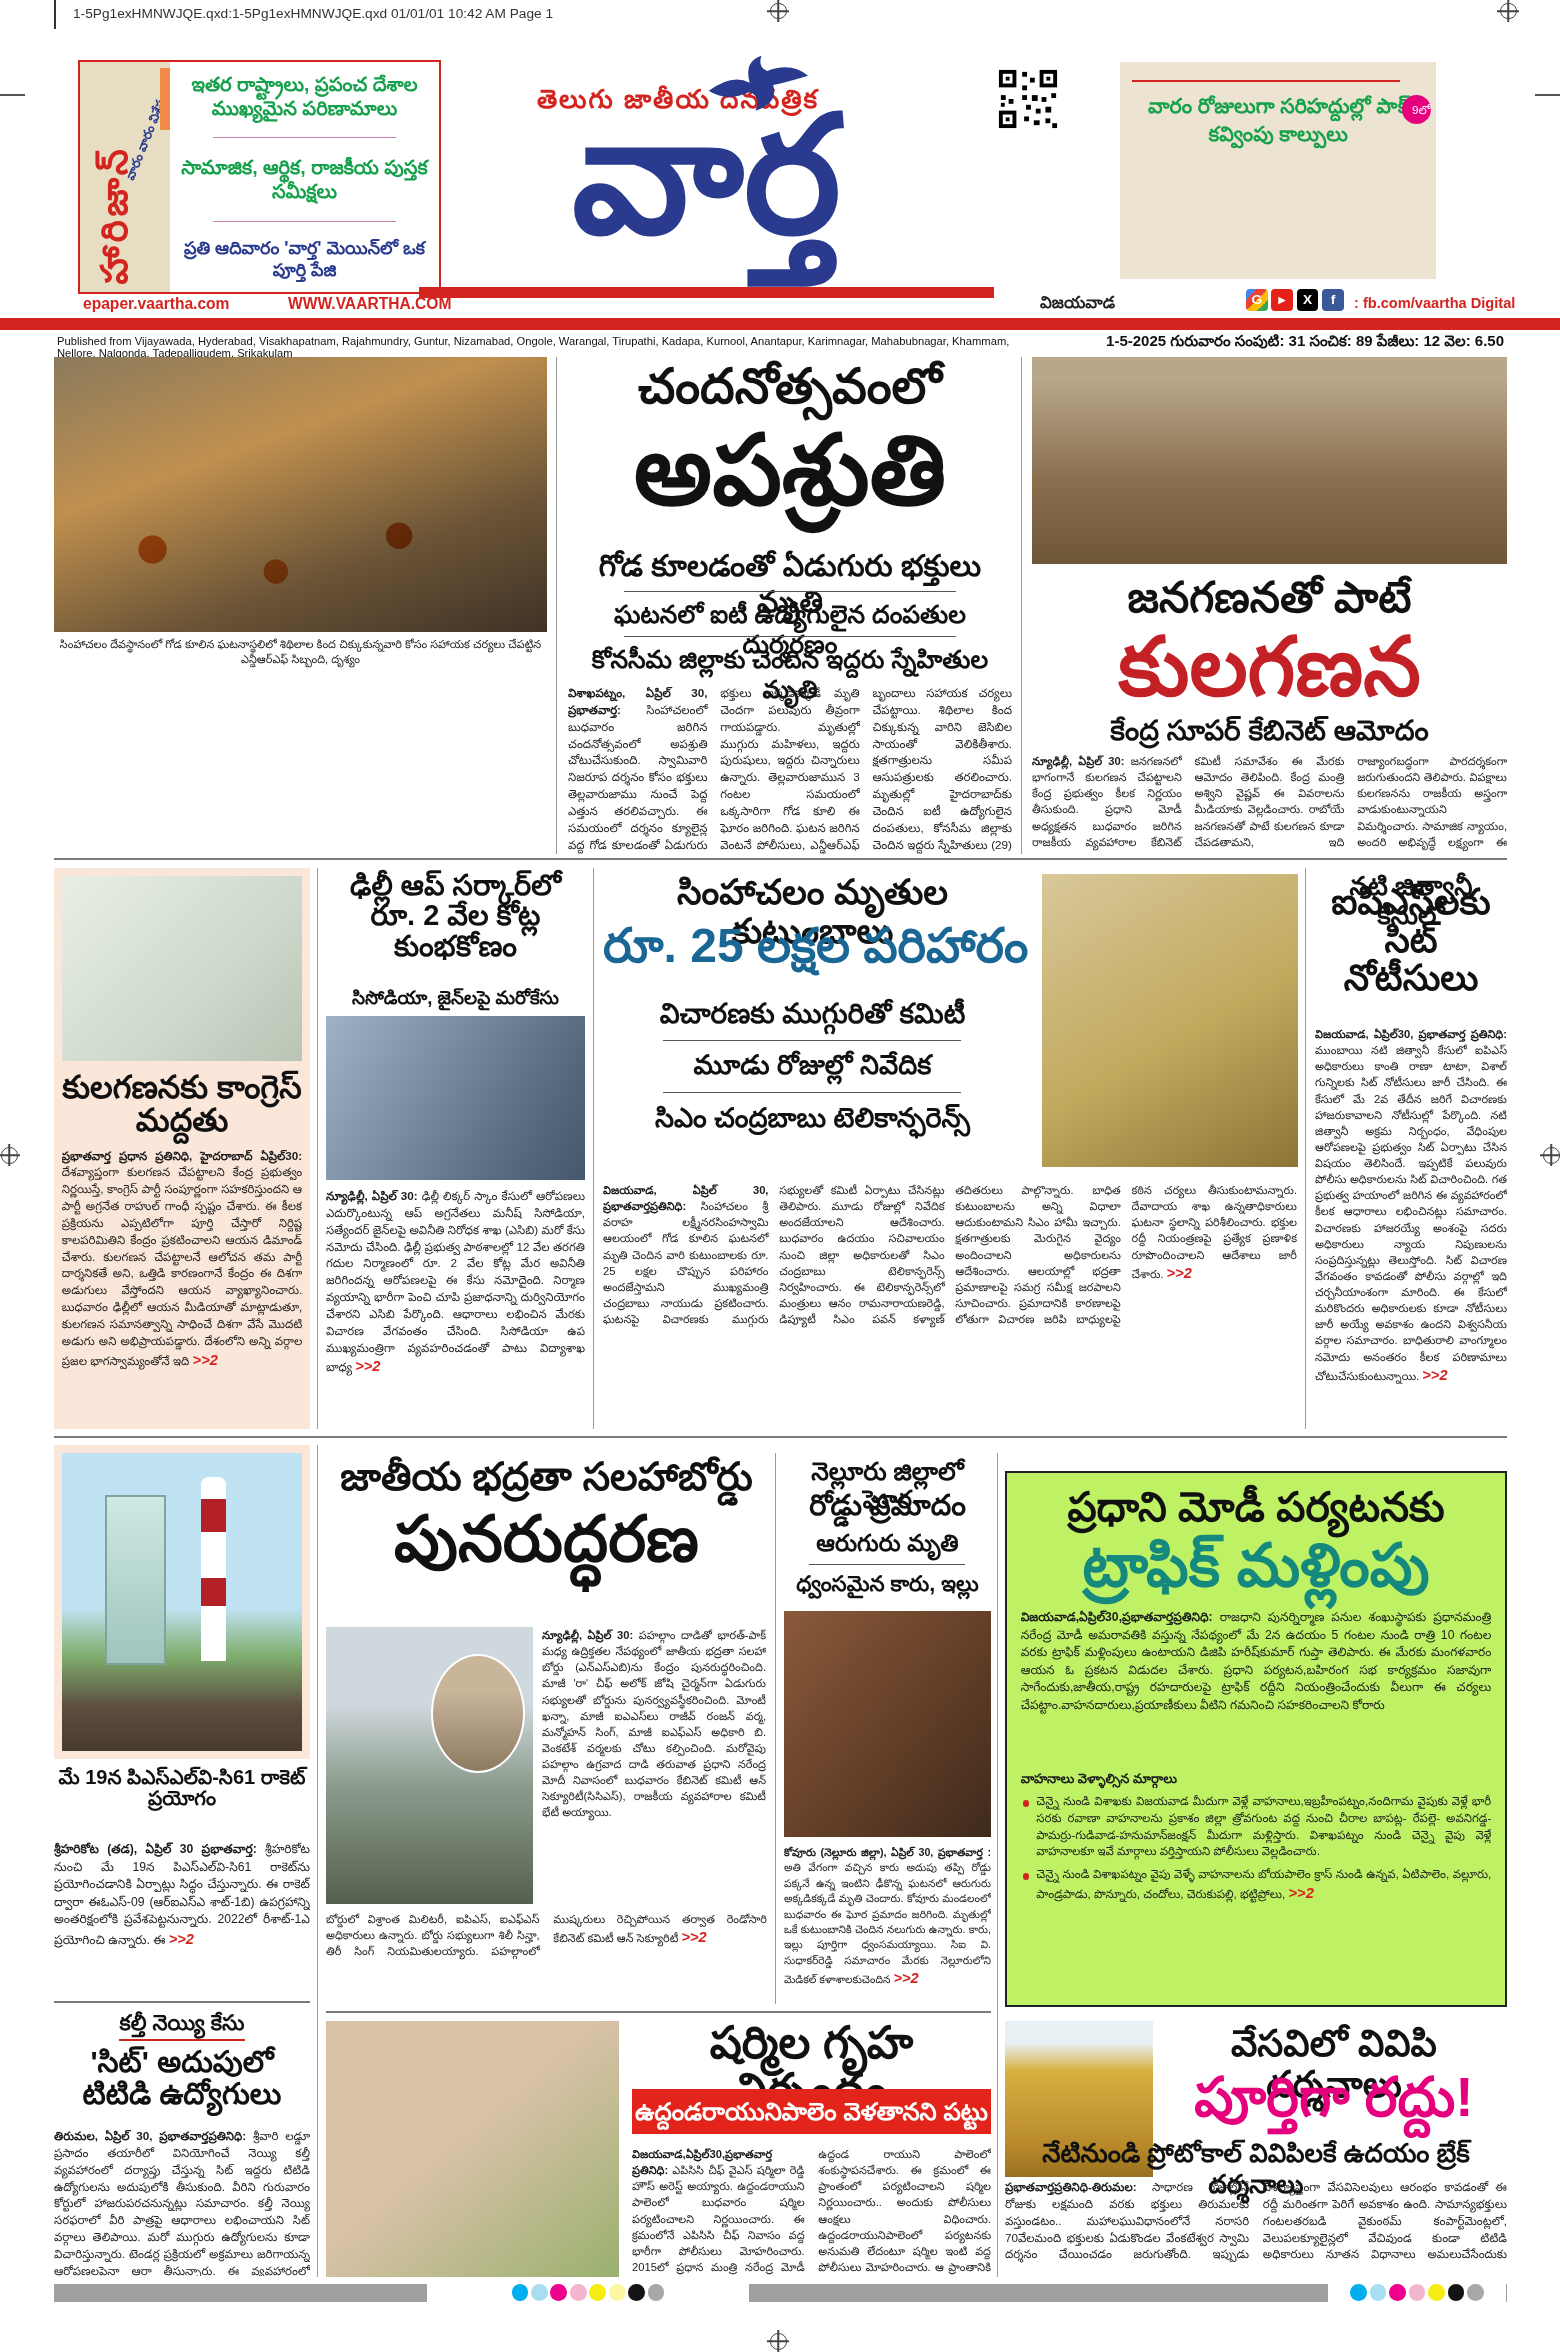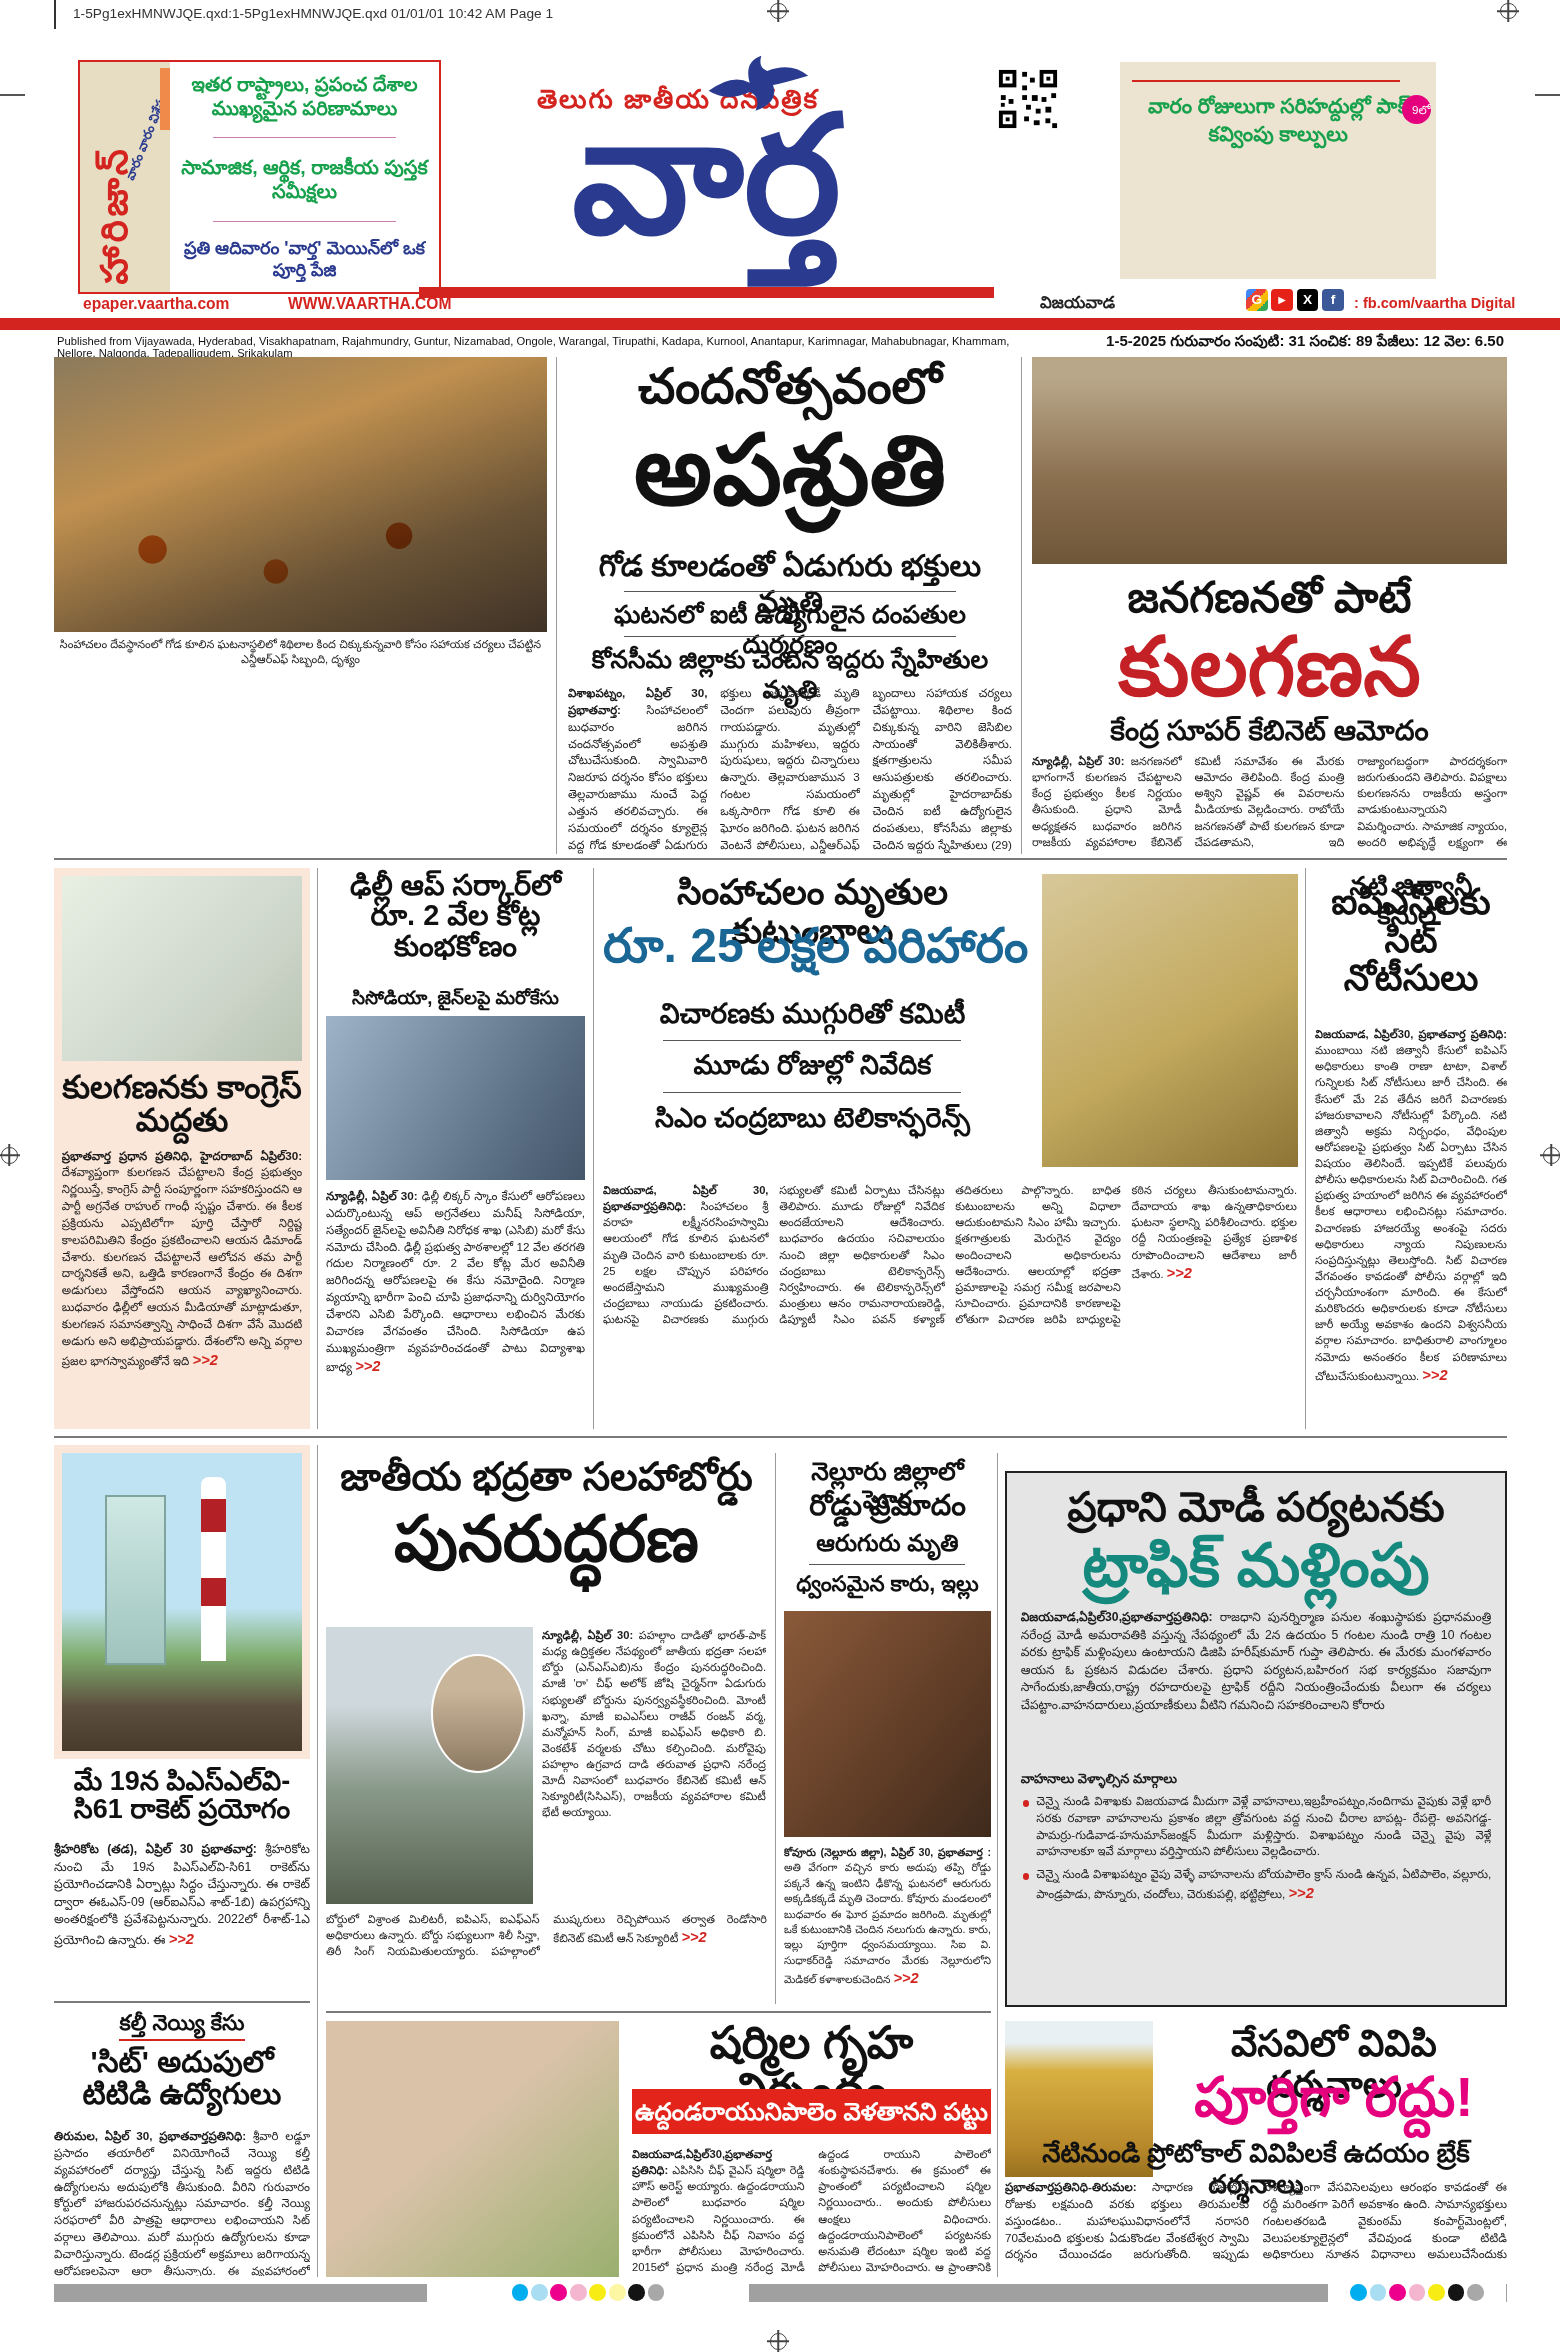--- a/index.html
+++ b/index.html
@@ -72,21 +72,21 @@
   .badge{display:inline-block;background:#e5007e;color:#fff;border-radius:50%;width:29px;height:29px;
      line-height:29px;text-align:right;font-weight:normal;font-size:11.7px;margin-top:29px;}
   .icon{display:inline-block;width:21.5px;height:21.5px;border-radius:3.9px;color:#fff;text-align:center;
      line-height:21.5px;font-weight:bold;font-size:13.7px;vertical-align:middle;margin-right:3.9px;}
   .ic-gn{background:linear-gradient(135deg,#4285f4 25%,#ea4335 25% 50%,#fbbc05 50% 75%,#34a853 75%);}
   .ic-yt{background:#e62117;}
   .ic-x{background:#000;}
   .ic-fb{background:#3b5998;}
   .redlink{color:#d42420;}
   
-  .borderbox{border:2px solid #222;background:#e5e5e5;}
+  .borderbox{border:2px solid #222;background:#bef264;}
   .routes li{list-style:none;position:relative;padding-left:15.6px;margin-bottom:5.9px;}
   .routes li::before{content:"";position:absolute;left:2px;top:6.8px;width:6.8px;height:6.8px;border-radius:50%;background:#d42420;}
   .banner-red{background:#e3241b;color:#fff;font-weight:bold;text-align:center;}
   .kickrule{border-bottom:2px solid #d42420;display:inline-block;padding-bottom:2px;}
   
   .graybar{position:absolute;background:#a0a0a0;}
   .dotpatch{position:absolute;background:#fff;display:flex;align-items:center;justify-content:center;gap:2.9px;}
   .dot{width:16.6px;height:16.6px;border-radius:50%;}
 </style>
 </head>
@@ -262,21 +262,21 @@
   </div>
 
   <div class="hrule" style="left:54px;top:1436px;width:1453px;"></div>
 
   <div class="abs" style="left:54px;top:1445px;width:256px;height:314px;background:#fbe7d9;padding:7.8px;box-sizing:border-box;">
     <div class="ph ph-rocket" style="position:relative;width:240px;height:298px;">
       <div class="tower"></div>
       <div class="rocket-body"></div>
     </div>
   </div>
-  <div class="abs ctr mainhead" style="left:54px;top:1767px;width:256px;font-size:27px;color:#111;">మే 19న పిఎస్ఎల్‌వి-సి61 రాకెట్ ప్రయోగం</div>
+  <div class="abs ctr mainhead" style="left:54px;top:1767px;width:256px;font-size:20px;color:#111;">మే 19న పిఎస్ఎల్‌వి-సి61 రాకెట్ ప్రయోగం</div>
   <div class="abs bd" style="left:54px;top:1841px;width:256px;height:154px;font-size:12.2px;">
     <span class="dl">శ్రీహరికోట (తడ), ఏప్రిల్ 30 ప్రభాతవార్త:</span>
     <span>శ్రీహరికోట నుంచి మే 19న పిఎస్ఎల్‌వి-సి61 రాకెట్‌ను ప్రయోగించడానికి ఏర్పాట్లు సిద్ధం చేస్తున్నారు. ఈ రాకెట్ ద్వారా ఈఓఎస్-09 (ఆర్ఐఎస్ఎ శాట్-1బి) ఉపగ్రహాన్ని అంతరిక్షంలోకి ప్రవేశపెట్టనున్నారు. 2022లో రీశాట్-1ఎ ప్రయోగించి ఉన్నారు. ఈ</span>
     <span class="jump">&gt;&gt;2</span>
   </div>
   <div class="hrule" style="left:54px;top:2001px;width:256px;height:1.5px;"></div>
   <div class="abs ctr" style="left:54px;top:2011px;width:256px;">
     <span class="kickrule subhead" style="font-size:21.5px;">కల్తీ నెయ్యి కేసు</span>
   </div>
   <div class="abs ctr mainhead" style="left:54px;top:2046px;width:256px;font-size:30px;color:#111;">'సిట్' అదుపులో టిటిడి ఉద్యోగులు</div>

